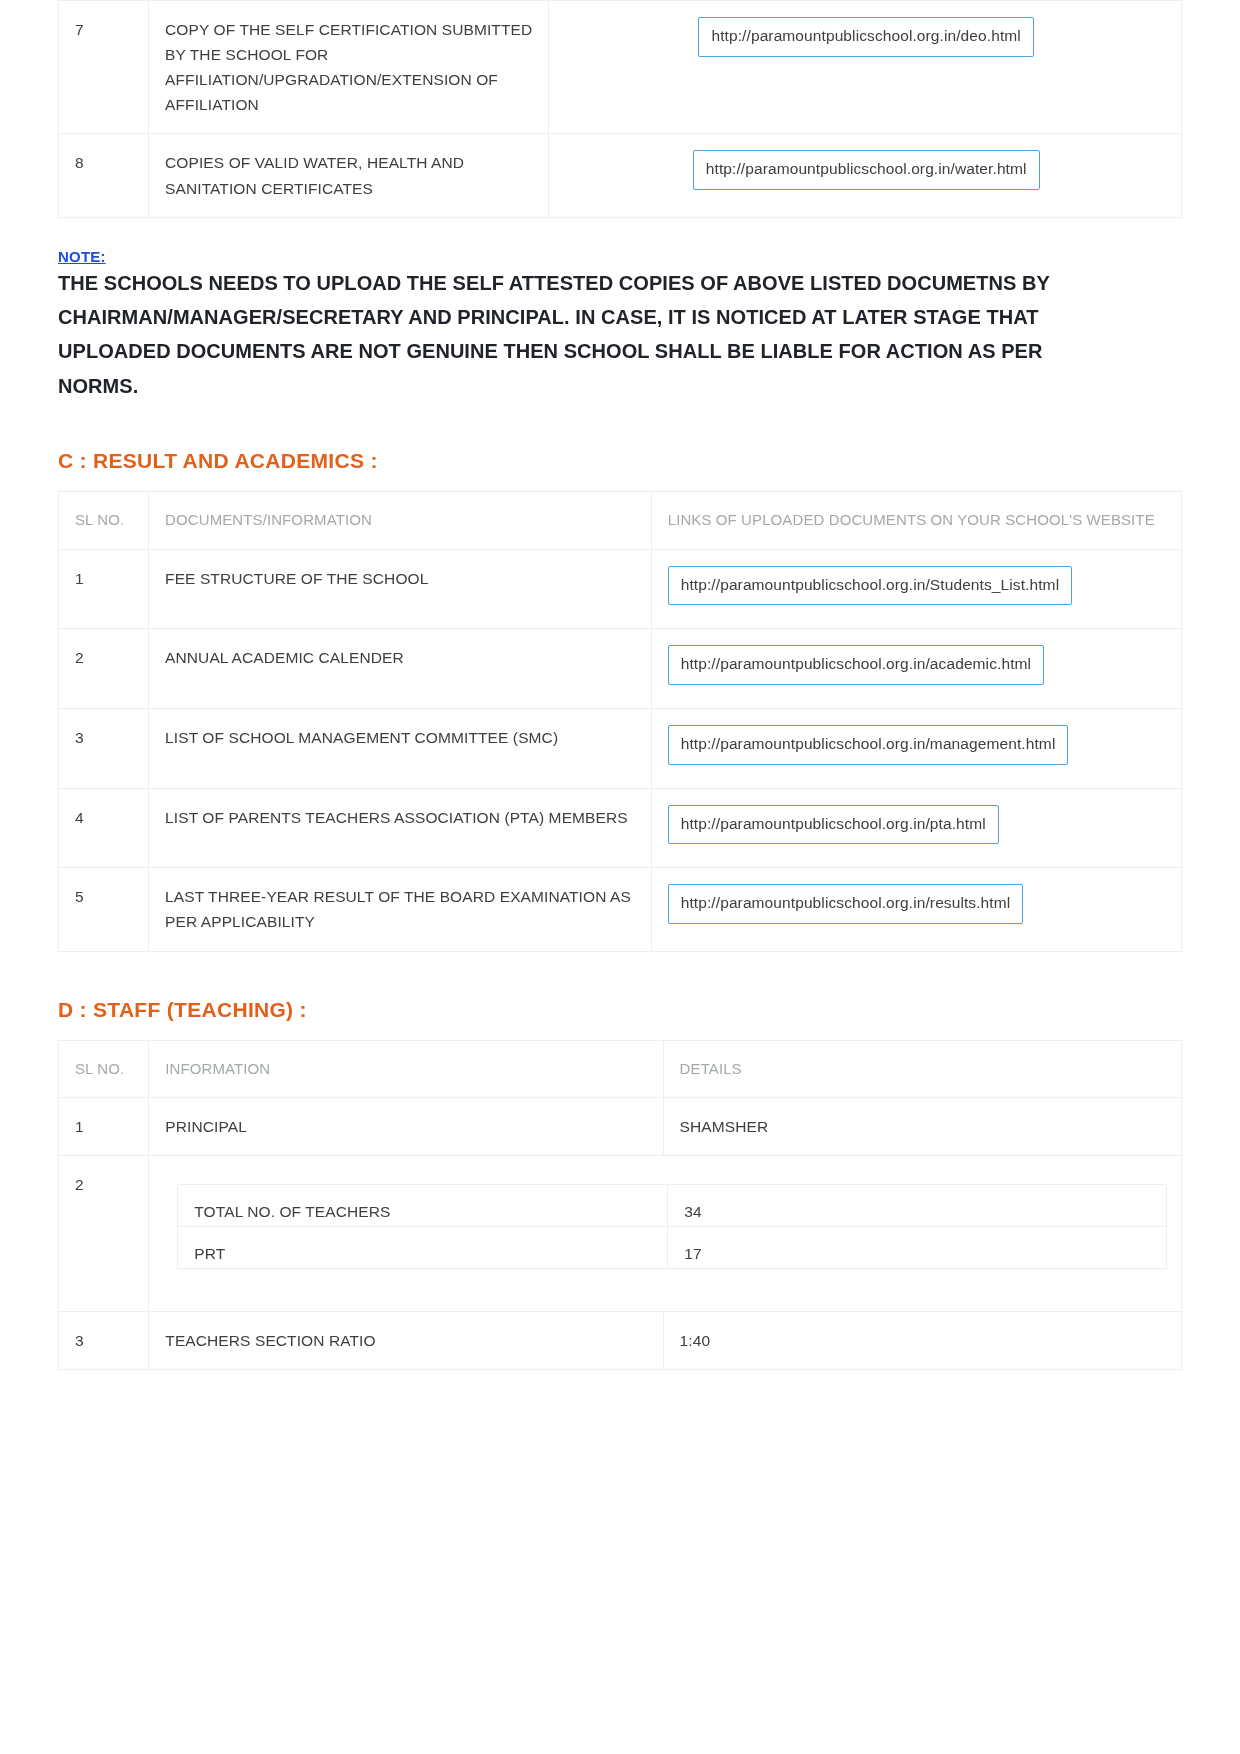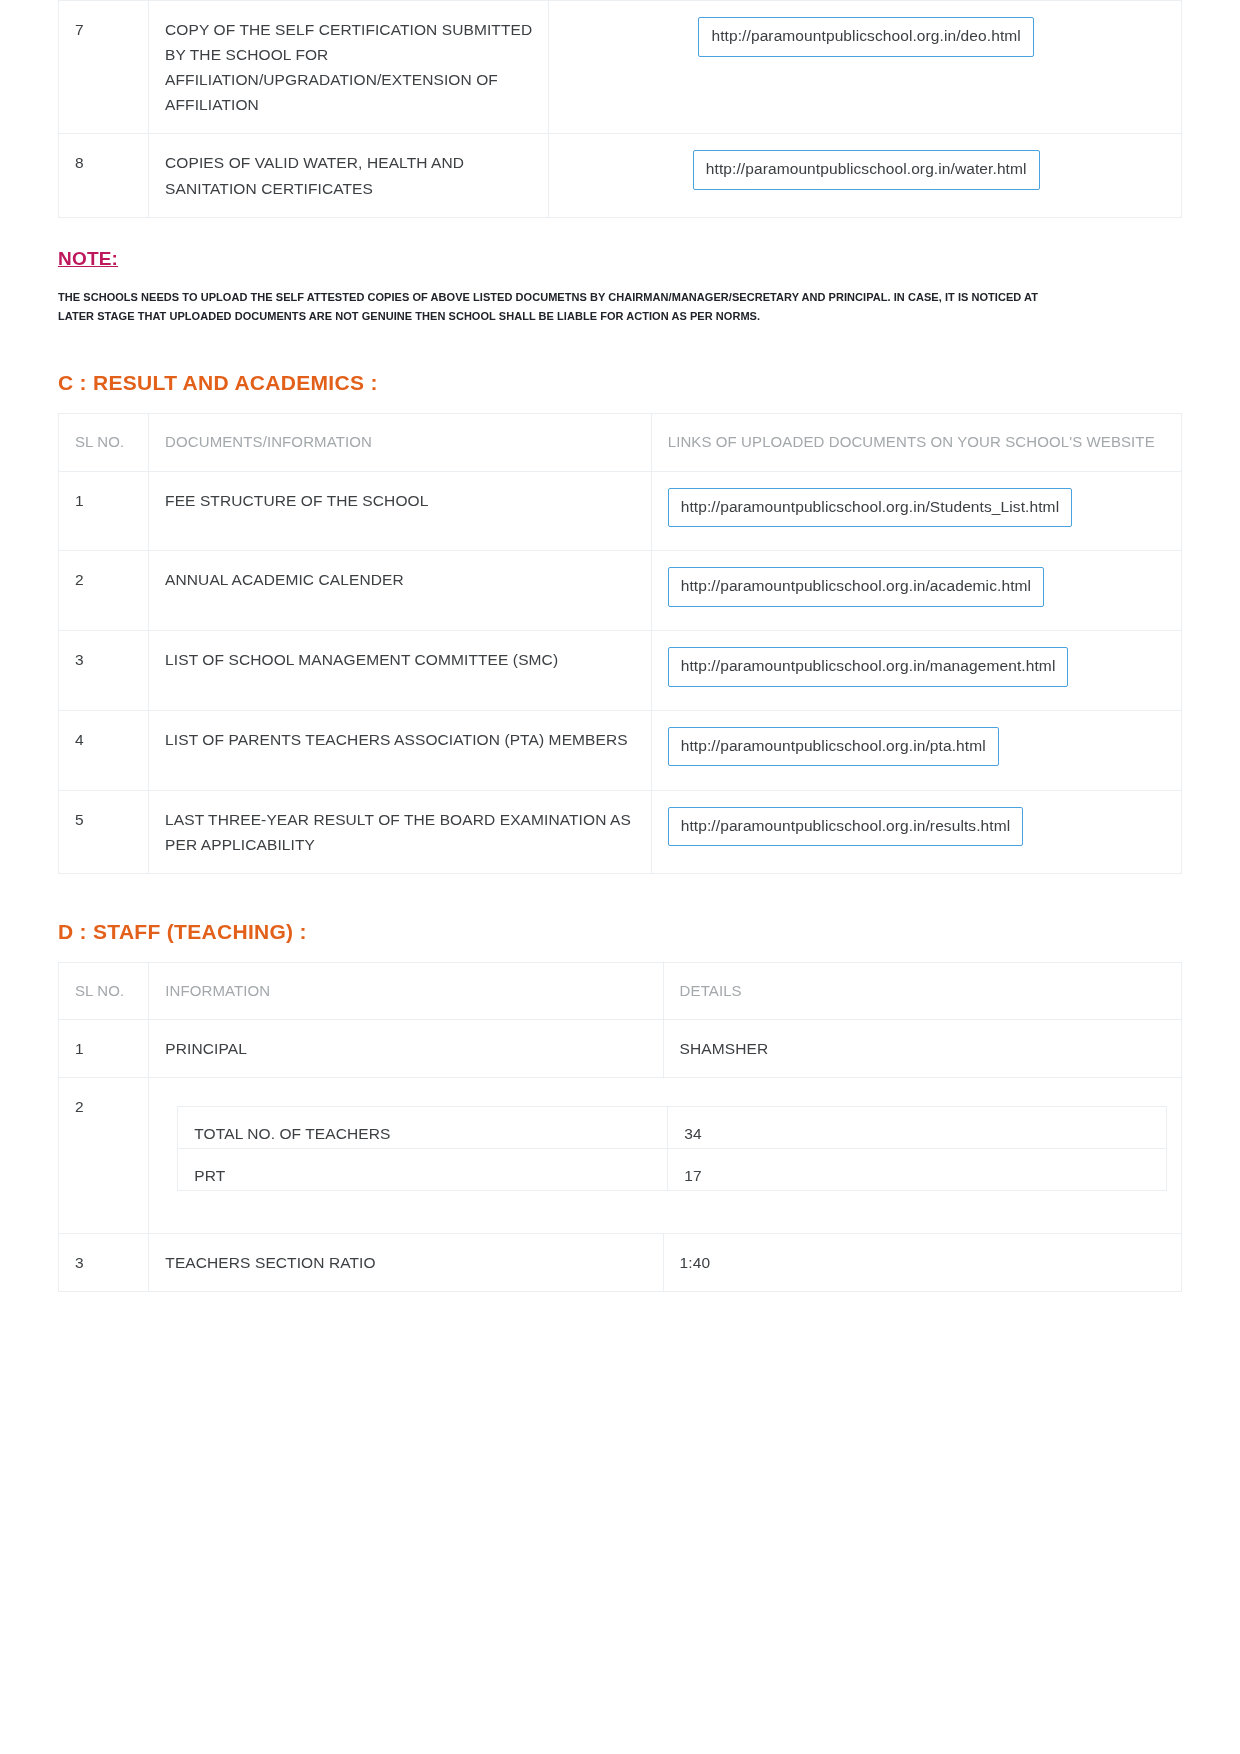--- a/index.html
+++ b/index.html
@@ -68,29 +68,28 @@
     max-width: 100%;
     overflow: hidden;
     background: #ffffff;
   }
   .cell-pad-bottom { padding-bottom: 42px; }
 
   
   .note-wrap { margin-top: 30px; }
   .note-title {
     display: inline-block;
-    color: #be185d;
+    color: #1d4ed8;
     font-weight: 700;
-    font-size: 19px;
+    font-size: 15px;
     text-decoration: underline;
     letter-spacing: .2px;
   }
   .note-body {
-    margin-top: 18px;
-    font-size: 11px;
+    font-size: 20px;
     font-weight: 700;
     line-height: 1.72;
     color: #20242a;
     max-width: 1000px;
     letter-spacing: .05px;
   }
 
   
   .section-heading {
     color: #e2601a;

